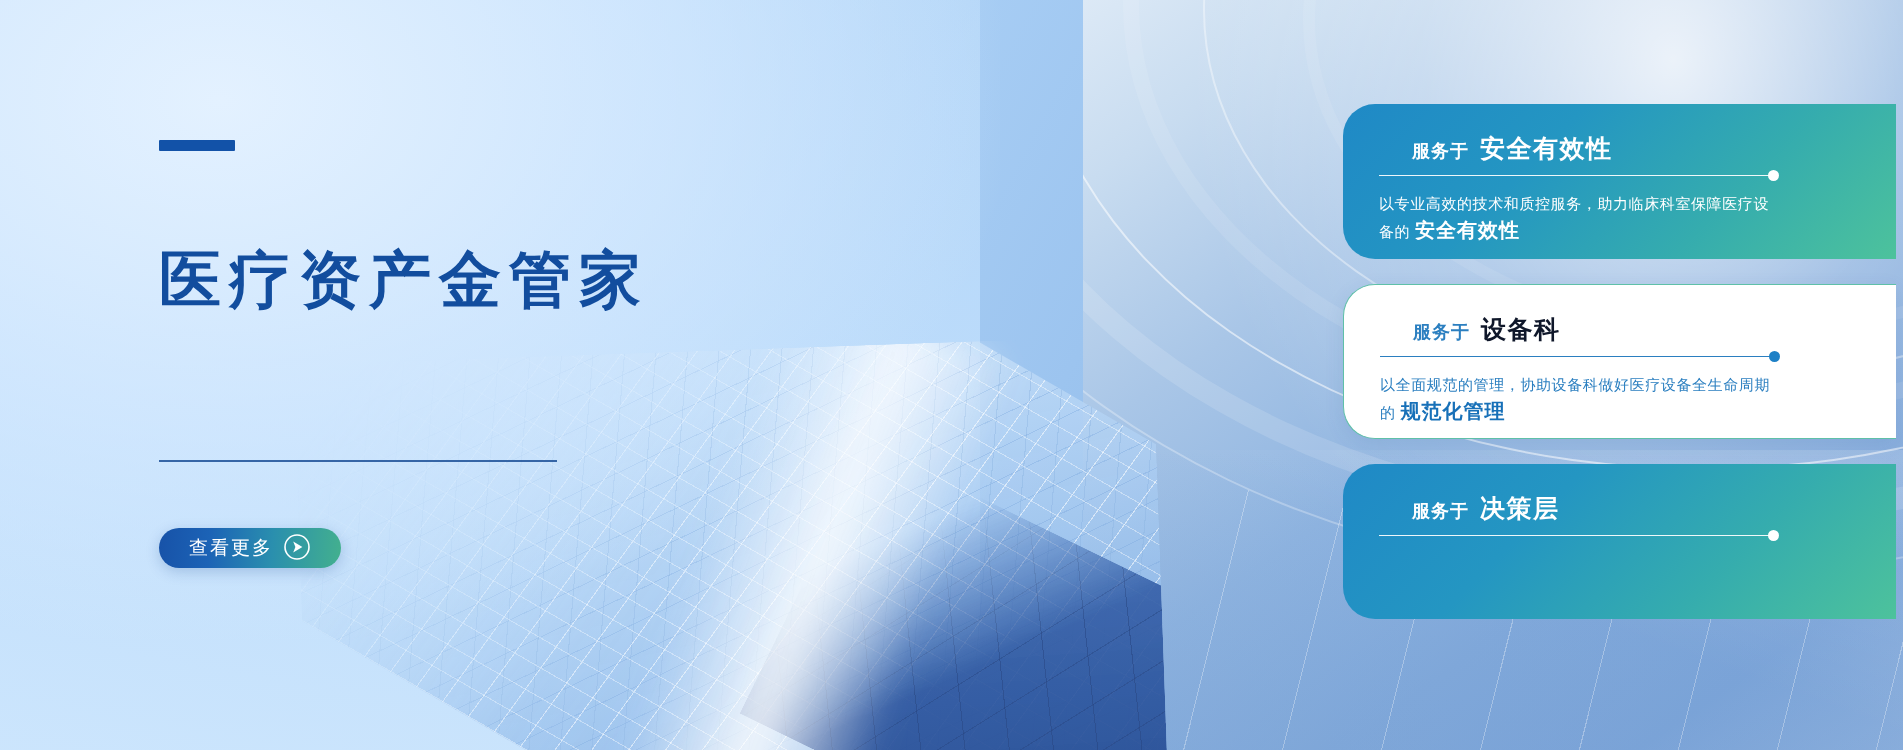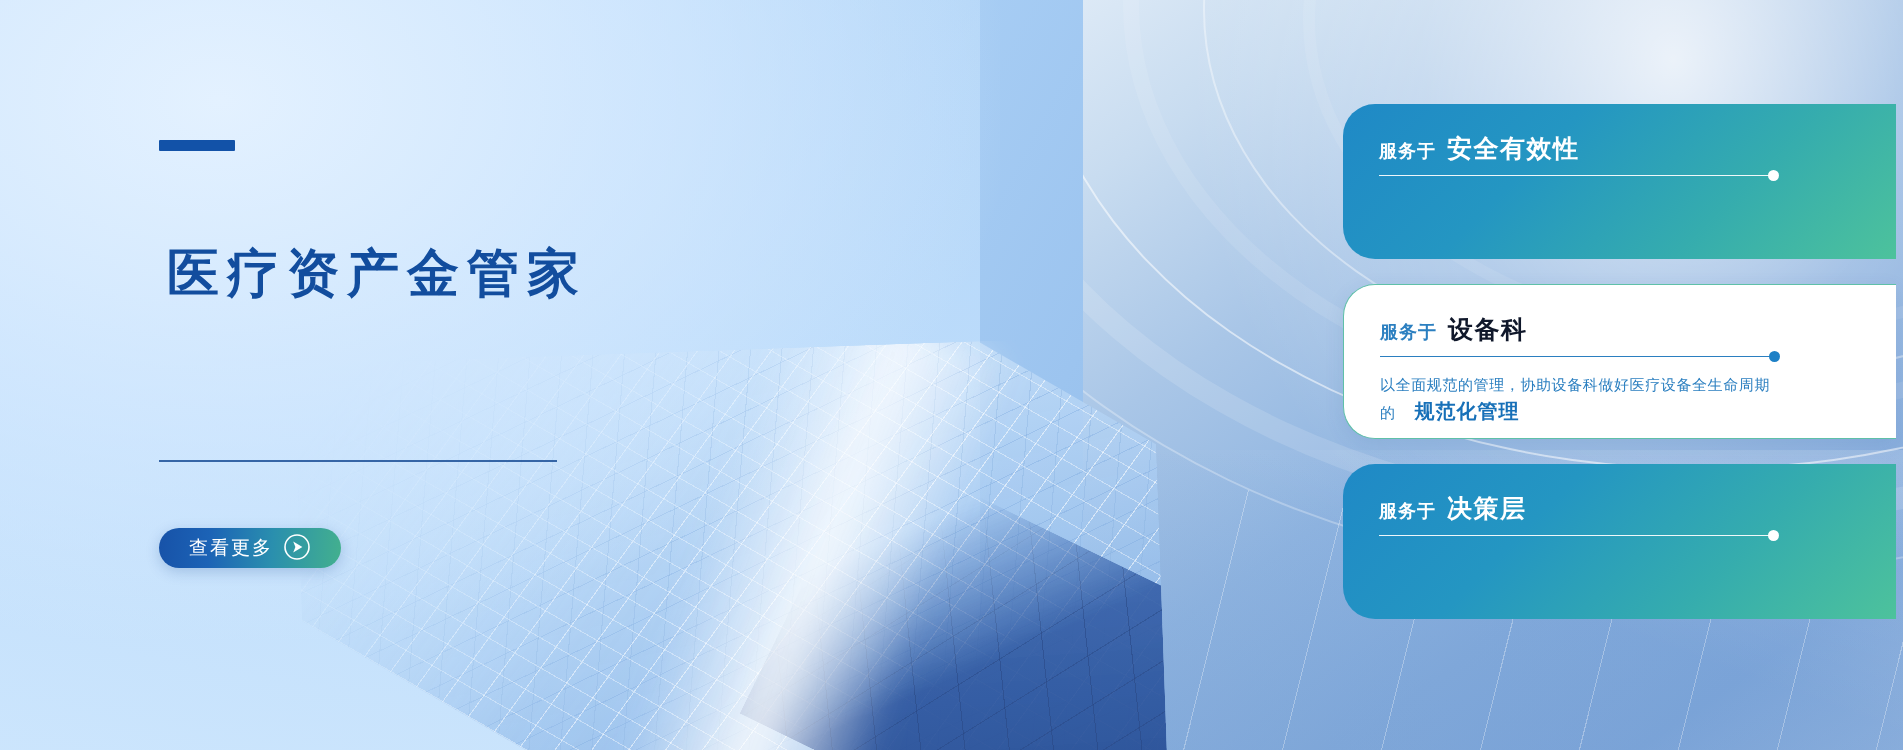--- a/index.html
+++ b/index.html
@@ -127,22 +127,22 @@
     width:640px; height:750px;
     z-index:6;
   }
   .accent-bar{
     position:absolute; left:0; top:140px;
     width:76px; height:11px;
     background:#1252a8;
     border-radius:1px;
   }
   .headline{
-    position:absolute; left:8px; top:244px;
-    font-size:52px;
+    position:absolute; left:0; top:244px;
+    font-size:62px;
     font-weight:bold;
     letter-spacing:8px;
     color:#124d9e;
     white-space:nowrap;
     line-height:1.15;
   }
   .divider{
     position:absolute; left:0; top:460px;
     width:398px; height:2px;
     background:#1b4f96;
@@ -186,21 +186,21 @@
     border-radius:32px 0 0 32px;
     box-shadow:0 6px 20px rgba(30,80,150,.10); }
   .card.c3{ top:464px;  height:155px;
     background:linear-gradient(135deg, #1f89c6 0%, #2496c2 35%, #35acae 68%, #4dc29c 100%);
     border-radius:32px 0 0 32px; }
 
   .card-head{
     display:flex; align-items:baseline; gap:11px;
     margin-bottom:10px;
   }
-  .card-head .prefix{ font-size:18px; font-weight:bold; letter-spacing:1px; }
+  .card-head .prefix{ font-size:18px; font-weight:bold; letter-spacing:1px;margin-left:33px; }
   .card-head .target{ font-size:25px; font-weight:bold; letter-spacing:1.5px; }
 
   .card-rule{
     position:relative;
     height:1px;
     width:394px;
     margin:0 0 14px 0;
   }
   .card-rule .line{ position:absolute; left:0; top:0; width:100%; height:1px; }
   .card-rule .dot{
@@ -225,21 +225,21 @@
   .card.c3 .card-body{ color:#ffffff; }
   .card.c1 .card-rule .line,
   .card.c3 .card-rule .line{ background:rgba(255,255,255,.92); }
   .card.c1 .card-rule .dot,
   .card.c3 .card-rule .dot{ background:#ffffff; }
 
   
   .card.c2 .card-head .prefix{ color:#2b7fc0; }
   .card.c2 .card-head .target{ color:#0f172a; }
   .card.c2 .card-body{ color:#2b7fc0; }
-  .card.c2 .card-body .strong{ color:#1770b8;margin-left:14px; }
+  .card.c2 .card-body .strong{ color:#1770b8; }
   .card.c2 .card-rule .line{ background:#2b7fc0; }
   .card.c2 .card-rule .dot{ background:#1e80c6; }
 </style>
 </head>
 <body>
 
 <div class="stage">
 
   <div class="wash-left"></div>
 
@@ -284,20 +284,24 @@
 
     <div class="card c1">
       <div class="card-head">
         <span class="prefix">服务于</span>
         <span class="target">安全有效性</span>
       </div>
       <div class="card-rule">
         <span class="line"></span>
         <span class="dot"></span>
       </div>
+      <p class="card-body">
+        <span>以专业高效的技术和质控服务，助力临床科室保障医疗设备的</span>
+        <span class="strong">安全有效性</span>
+      </p>
     </div>
 
     <div class="card c2">
       <div class="card-head">
         <span class="prefix">服务于</span>
         <span class="target">设备科</span>
       </div>
       <div class="card-rule">
         <span class="line"></span>
         <span class="dot"></span>

